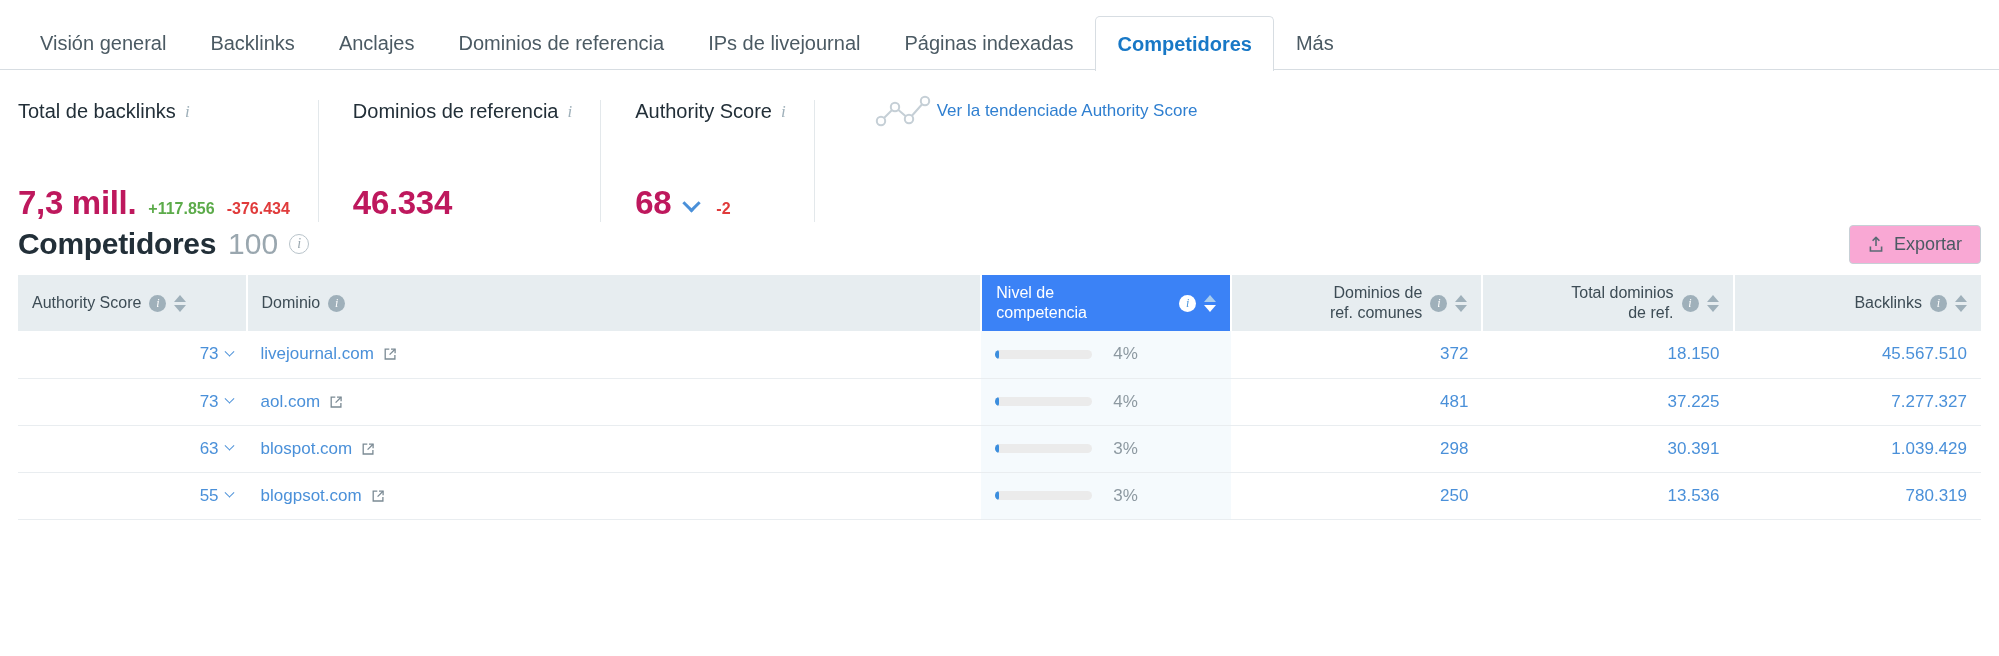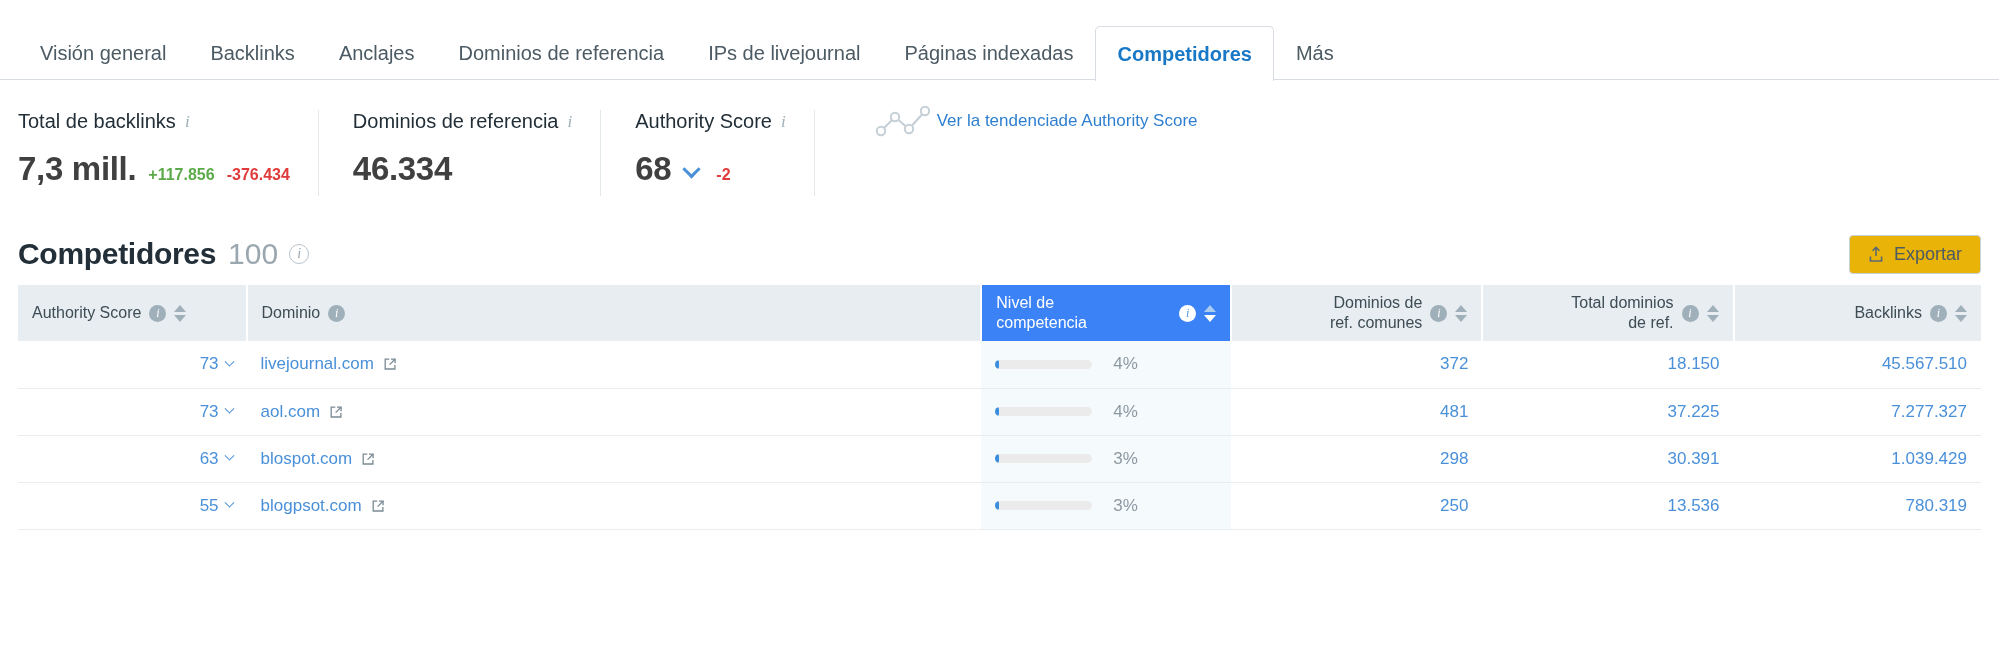--- a/index.html
+++ b/index.html
@@ -8,21 +8,21 @@
     background: #ffffff;
     font-family: "Liberation Sans", sans-serif;
     -webkit-font-smoothing: antialiased;
     overflow: hidden;
   }
   .page { position: relative; width: 1999px; height: 656px; }
 
   
   .tabbar {
     position: relative;
-    height: 80px;
+    height: 70px;
     padding: 0 6px 0 18px;
     display: flex;
     align-items: flex-end;
   }
   .tabbar::after {
     content: "";
     position: absolute;
     left: 0; right: 0; bottom: 0;
     height: 1px; background: #d7dde2;
     z-index: 1;
@@ -80,22 +80,23 @@
     color: #9fb0ba;
   }
   .metric-value-row {
     display: flex;
     align-items: baseline;
     gap: 12px;
   }
   .metric-value {
     font-size: 33px;
     font-weight: bold;
-    color: #404040;
+    color: #be185d;
     letter-spacing: -0.3px;
+    margin-top: 44px;
   }
   .delta-up { font-size: 16px; color: #5cab4a; font-weight: bold; }
   .delta-down { font-size: 16px; color: #e03b3b; font-weight: bold; }
   .chev-blue {
     display: inline-block;
     width: 13px; height: 13px;
     border-right: 3px solid #4a90d9;
     border-bottom: 3px solid #4a90d9;
     transform: rotate(45deg) translate(-3px,-3px);
     margin: 0 6px 0 2px;
@@ -150,21 +151,21 @@
   }
   .spacer { flex: 1; }
   .export-btn {
     display: flex;
     align-items: center;
     gap: 10px;
     height: 39px;
     padding: 0 18px;
     border: 1px solid #c7d0d6;
     border-radius: 4px;
-    background: #eab308;
+    background: #f9a8d4;
     color: #4b5a63;
     font-size: 18px;
     cursor: pointer;
   }
 
   
   .tablewrap { padding: 0 18px; }
   table { width: 100%; border-collapse: collapse; table-layout: fixed; }
   thead th {
     background: #e7edf0;

